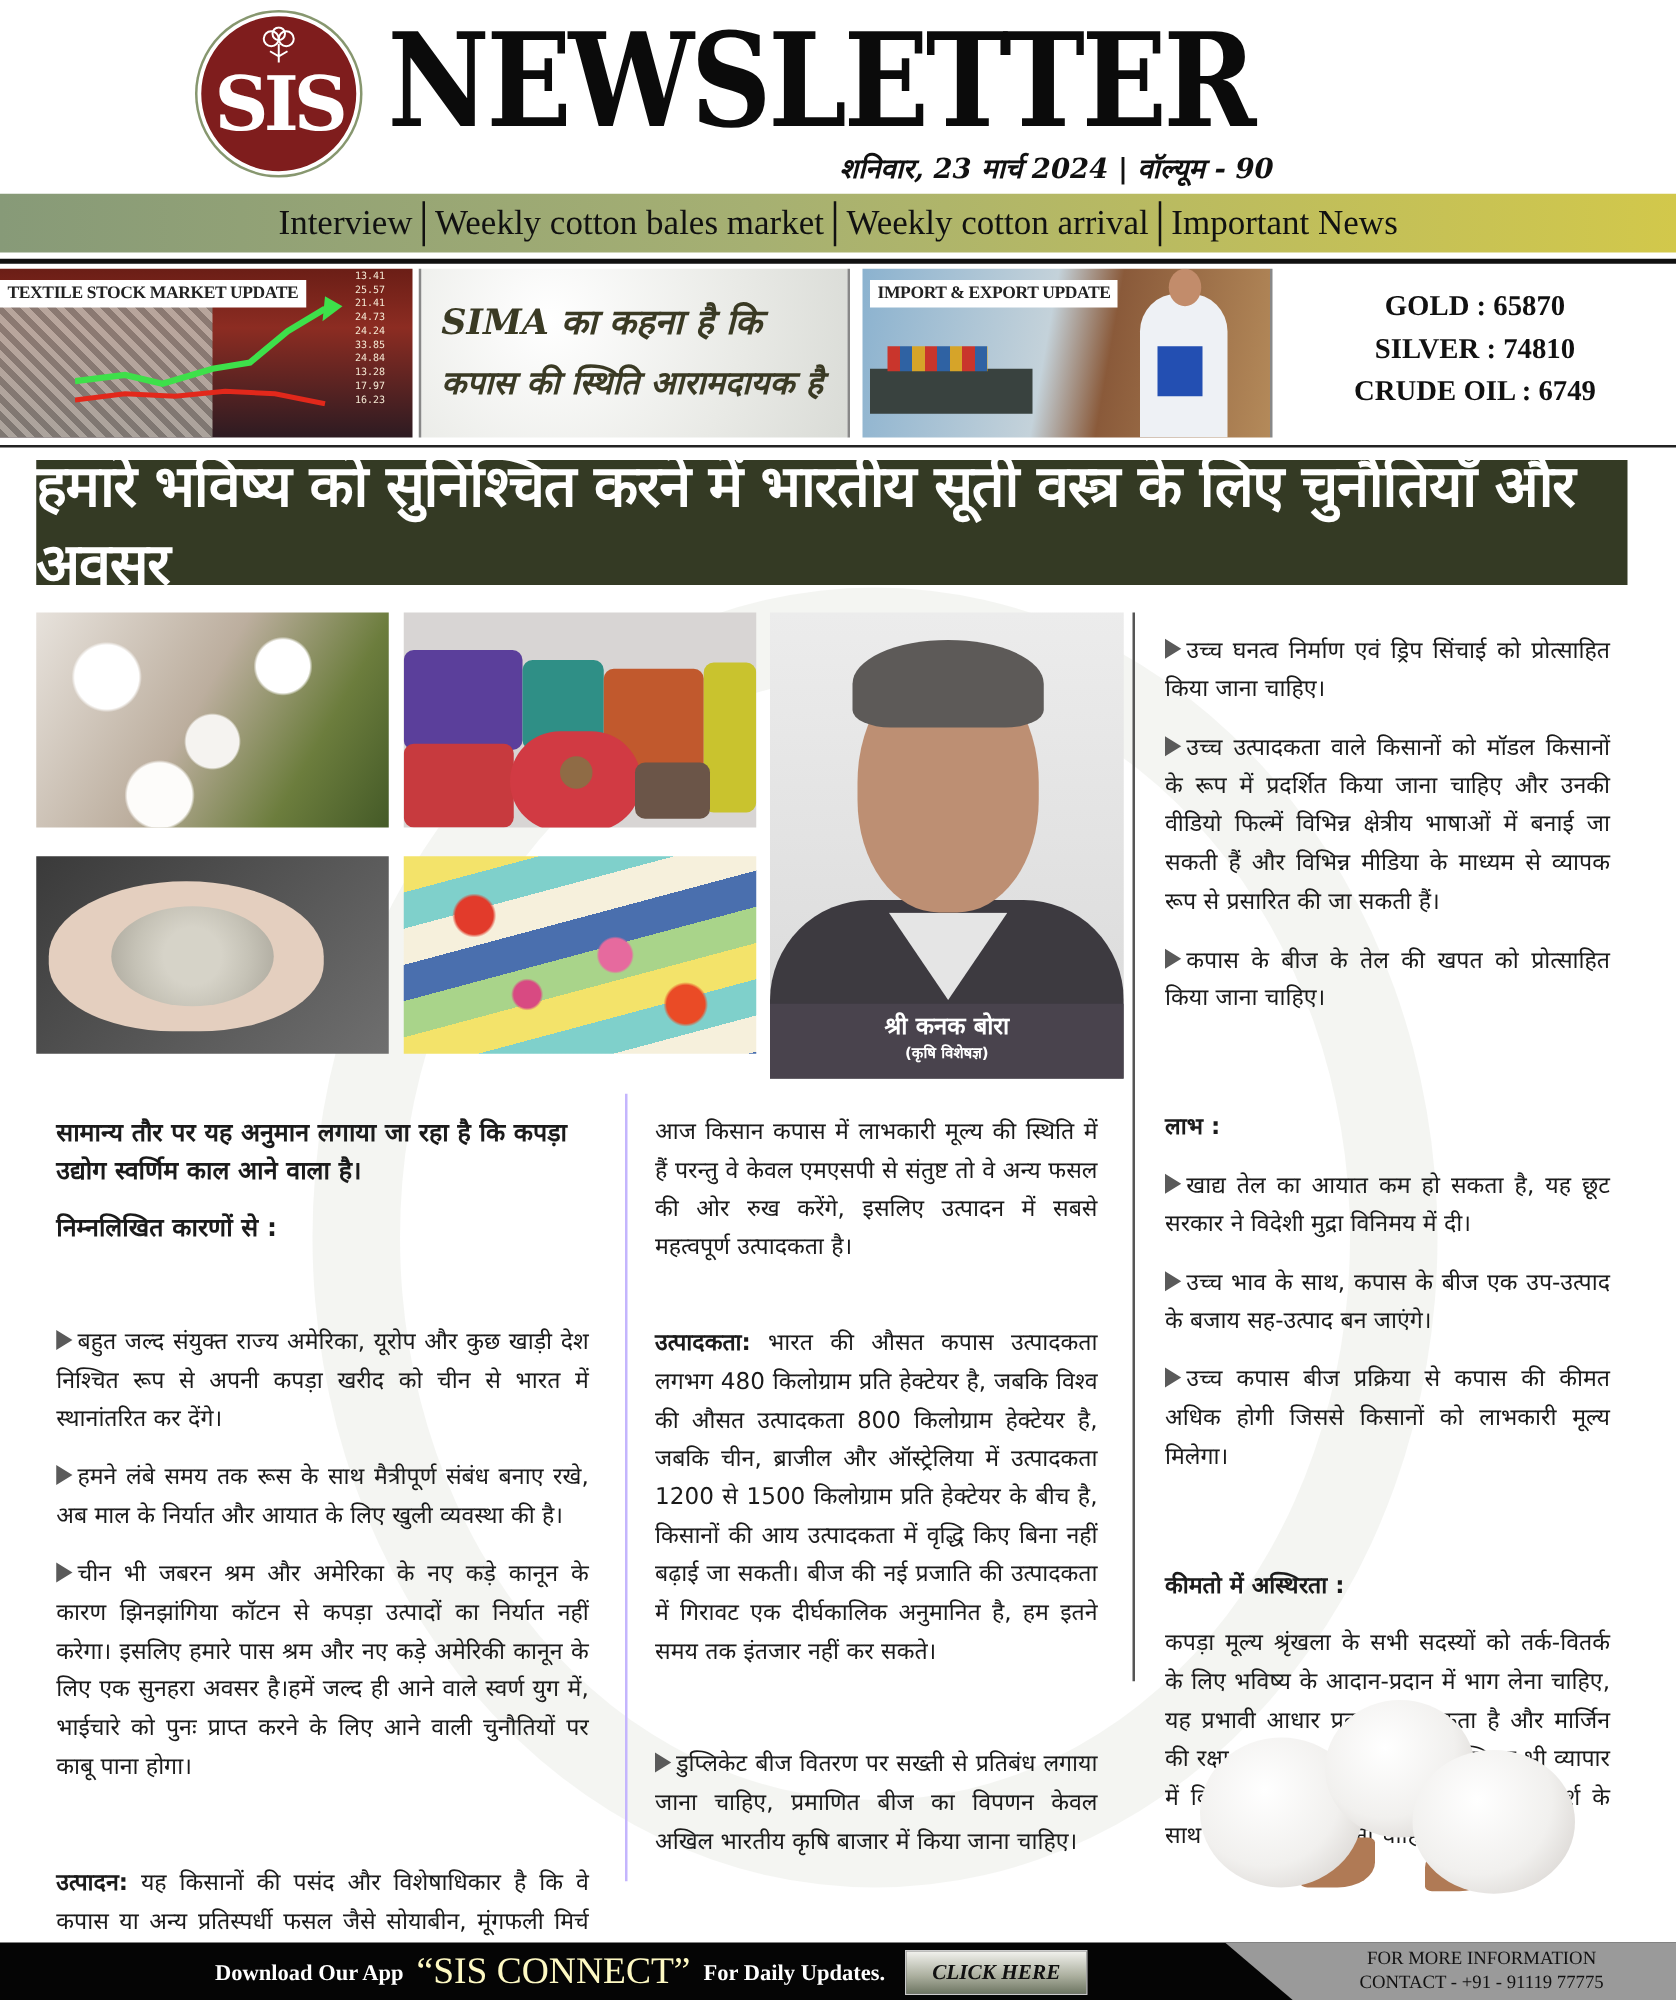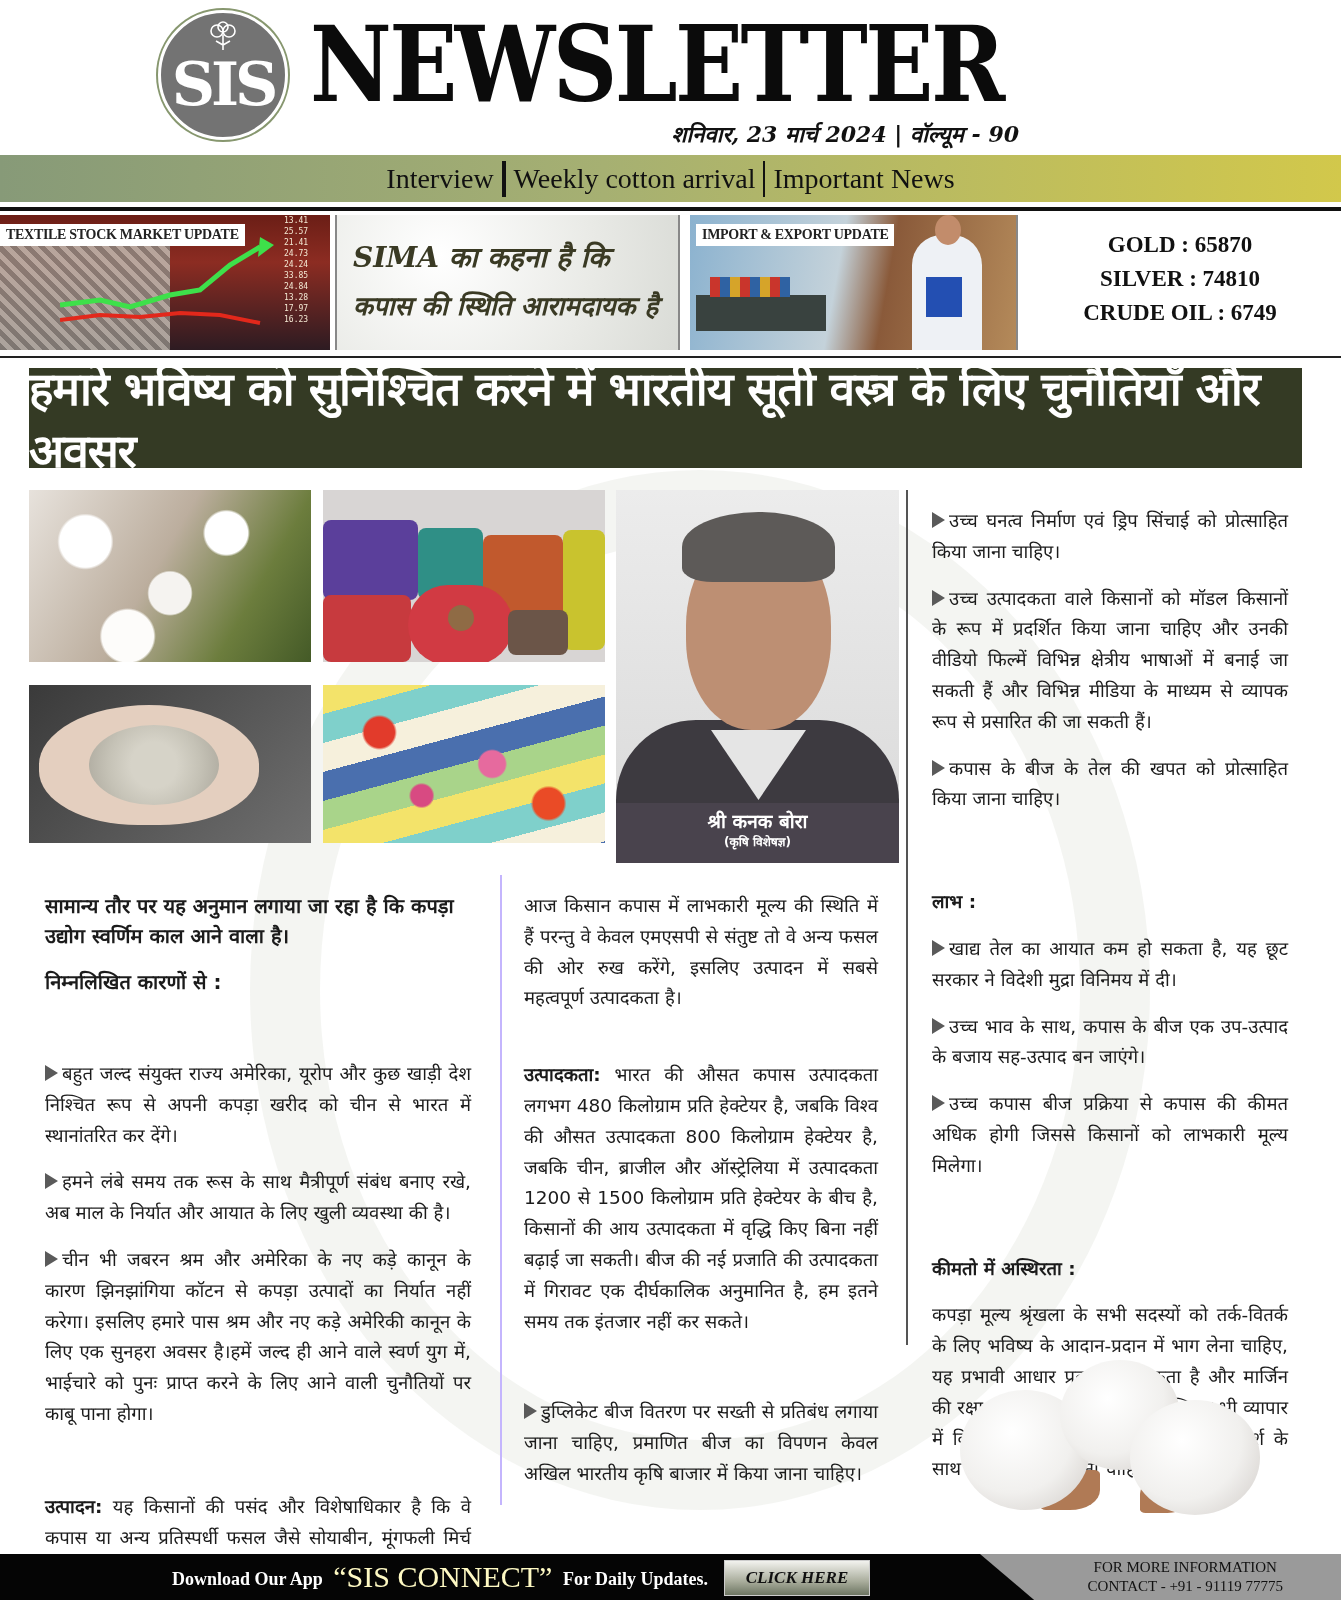--- a/index.html
+++ b/index.html
@@ -2,21 +2,21 @@
 <html><head>
 <meta charset="utf-8">
 <style>
   * { box-sizing: border-box; margin: 0; padding: 0; }
   html, body { width: 1341px; height: 1600px; background: #ffffff; overflow: hidden; }
   body { font-family: "DejaVu Sans", sans-serif; color: #111; position: relative; }
 
   
   .masthead { position: absolute; left: 0; top: 0; width: 1341px; height: 152px; }
   .logo { position: absolute; left: 158px; top: 10px; width: 130px; height: 130px; border-radius: 50%;
-          background: #737373; border: 3px solid #fff; box-shadow: 0 0 0 2px #87976f; overflow: hidden; }
+          background: #7f1d1d; border: 3px solid #fff; box-shadow: 0 0 0 2px #87976f; overflow: hidden; }
   .logo .letters { position: absolute; left: 0; right: 0; top: 36px; text-align: center; color: #fff;
           font-family: "DejaVu Serif", serif; font-size: 60px; font-weight: bold; letter-spacing: -4px; }
   .logo .flower { position: absolute; left: 50%; top: 8px; transform: translateX(-50%); width: 34px; height: 30px; }
   .title { position: absolute; left: 310px; top: 6px; font-family: "DejaVu Serif", serif; font-weight: bold;
            font-size: 104px; letter-spacing: -3px; color: #0b0b0b; transform: scaleX(0.86); transform-origin: left top; line-height: 118px; }
   .dateline { position: absolute; right: 322px; top: 118px; font-family: "DejaVu Serif", serif; font-style: italic;
               font-weight: bold; font-size: 22px; color: #111; }
 
   
   .navband { position: absolute; left: 0; top: 155px; width: 1341px; height: 47px;
@@ -134,20 +134,21 @@
     </svg>
     <div class="letters">SIS</div>
   </div>
   <div class="title">NEWSLETTER</div>
   <div class="dateline">शनिवार, 23 मार्च  2024 | वॉल्यूम - 90</div>
 </header>
 
 <nav class="navband">
   <span class="nav-item">Interview</span>
   <span class="sep"></span>
+  <span class="nav-item">Weekly cotton bales  market</span>
   <span class="sep"></span>
   <span class="nav-item">Weekly cotton arrival</span>
   <span class="sep"></span>
   <span class="nav-item">Important News</span>
 </nav>
 <div class="rule-thick"></div>
 
 <div class="promo promo-stock">
   <div class="knit"></div>
   <svg class="up" viewBox="0 0 230 90">

